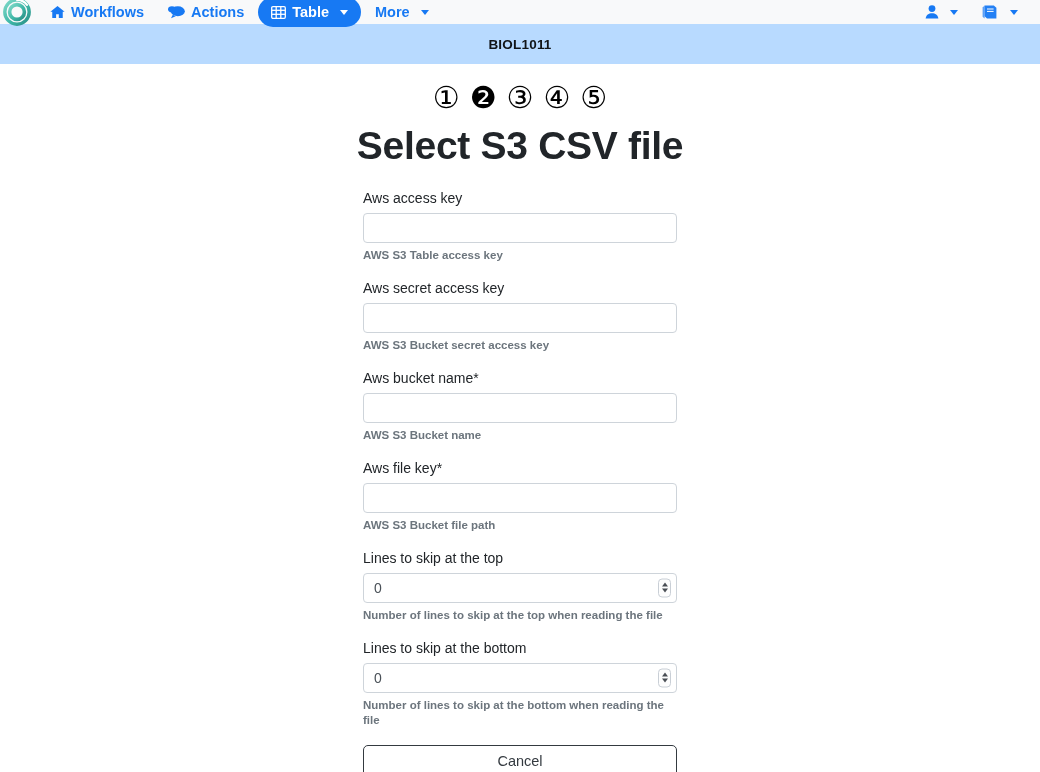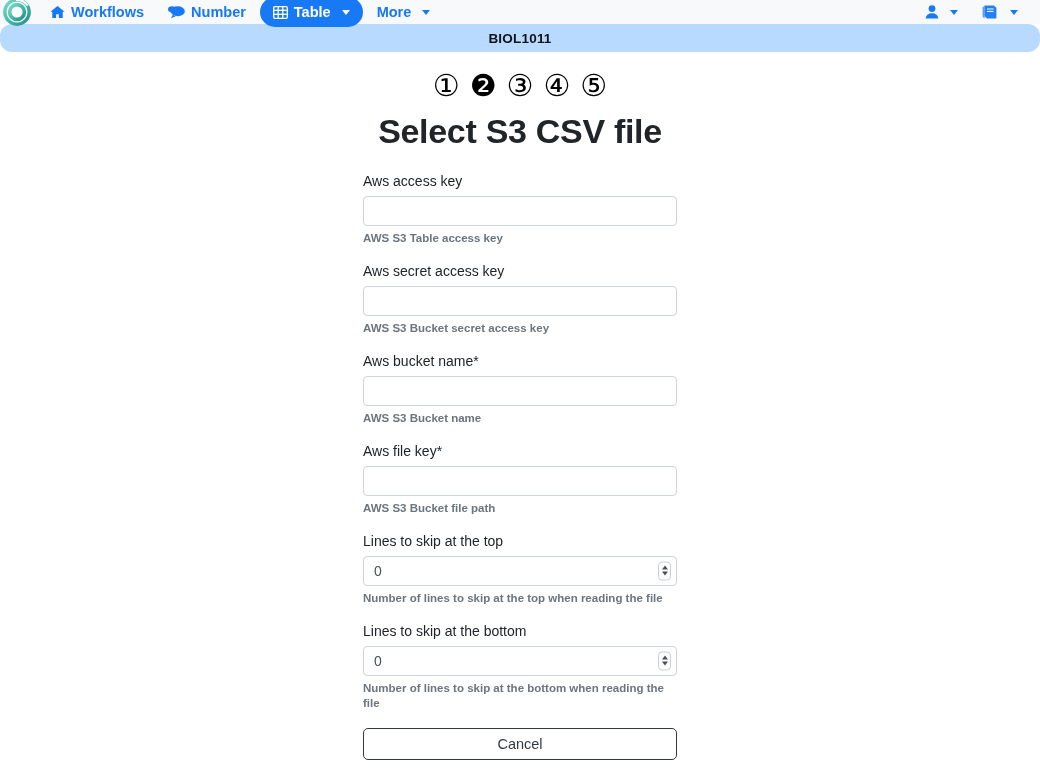--- a/index.html
+++ b/index.html
@@ -58,29 +58,28 @@
     border-top: 5px solid currentColor;
     margin-left: 5px;
     display: inline-block;
   }
   .nav-right { display: flex; align-items: center; gap: 16px; margin-right: 10px; }
   .nav-right .nav-link { padding: 6px 4px; }
 
   
   .subheader {
     background: #b8daff;
-    height: 28px;
+    height: 40px;
     display: flex;
     align-items: center;
     justify-content: center;
     color: #111418;
     font-size: 13.5px;
     font-weight: bold;
     letter-spacing: .2px;
-    border-radius: 12px;
   }
 
   
   .page {
     padding-top: 16px;
     display: flex;
     flex-direction: column;
     align-items: center;
   }
   .steps {
@@ -89,21 +88,21 @@
     align-items: center;
     justify-content: center;
     font-size: 30px;
     line-height: 1;
     color: #000000;
     font-family: "DejaVu Sans", sans-serif;
     height: 36px;
   }
   .step { cursor: pointer; }
   .page-title {
-    font-size: 34px;
+    font-size: 39px;
     font-weight: bold;
     color: #212529;
     margin: 8px 0 22px 0;
     letter-spacing: -0.3px;
   }
 
   
   .form { width: 314px; }
   .form-group { margin-bottom: 17px; }
   .form-label {
@@ -214,21 +213,21 @@
     </a>
 
     <a class="nav-link" href="#">
       <span class="nav-icon">
         <svg width="17" height="14" viewBox="0 0 18 14" fill="#1779f3">
           <ellipse cx="10.4" cy="6.2" rx="7.4" ry="5.4"></ellipse>
           <path d="M5 10 L3.2 13.6 L8.2 11.4 Z"></path>
           <ellipse cx="4.2" cy="4.2" rx="4.2" ry="3.3"></ellipse>
         </svg>
       </span>
-      <span>Number</span>
+      <span>Actions</span>
     </a>
 
     <a class="nav-link active" href="#">
       <span class="nav-icon">
         <svg width="15" height="13" viewBox="0 0 15 13" fill="none" stroke="#ffffff" stroke-width="1.3">
           <rect x="0.7" y="0.7" width="13.6" height="11.6" rx="1.2"></rect>
           <line x1="0.7" y1="4.3" x2="14.3" y2="4.3"></line>
           <line x1="0.7" y1="8.3" x2="14.3" y2="8.3"></line>
           <line x1="5.2" y1="0.7" x2="5.2" y2="12.3"></line>
           <line x1="9.8" y1="0.7" x2="9.8" y2="12.3"></line>

